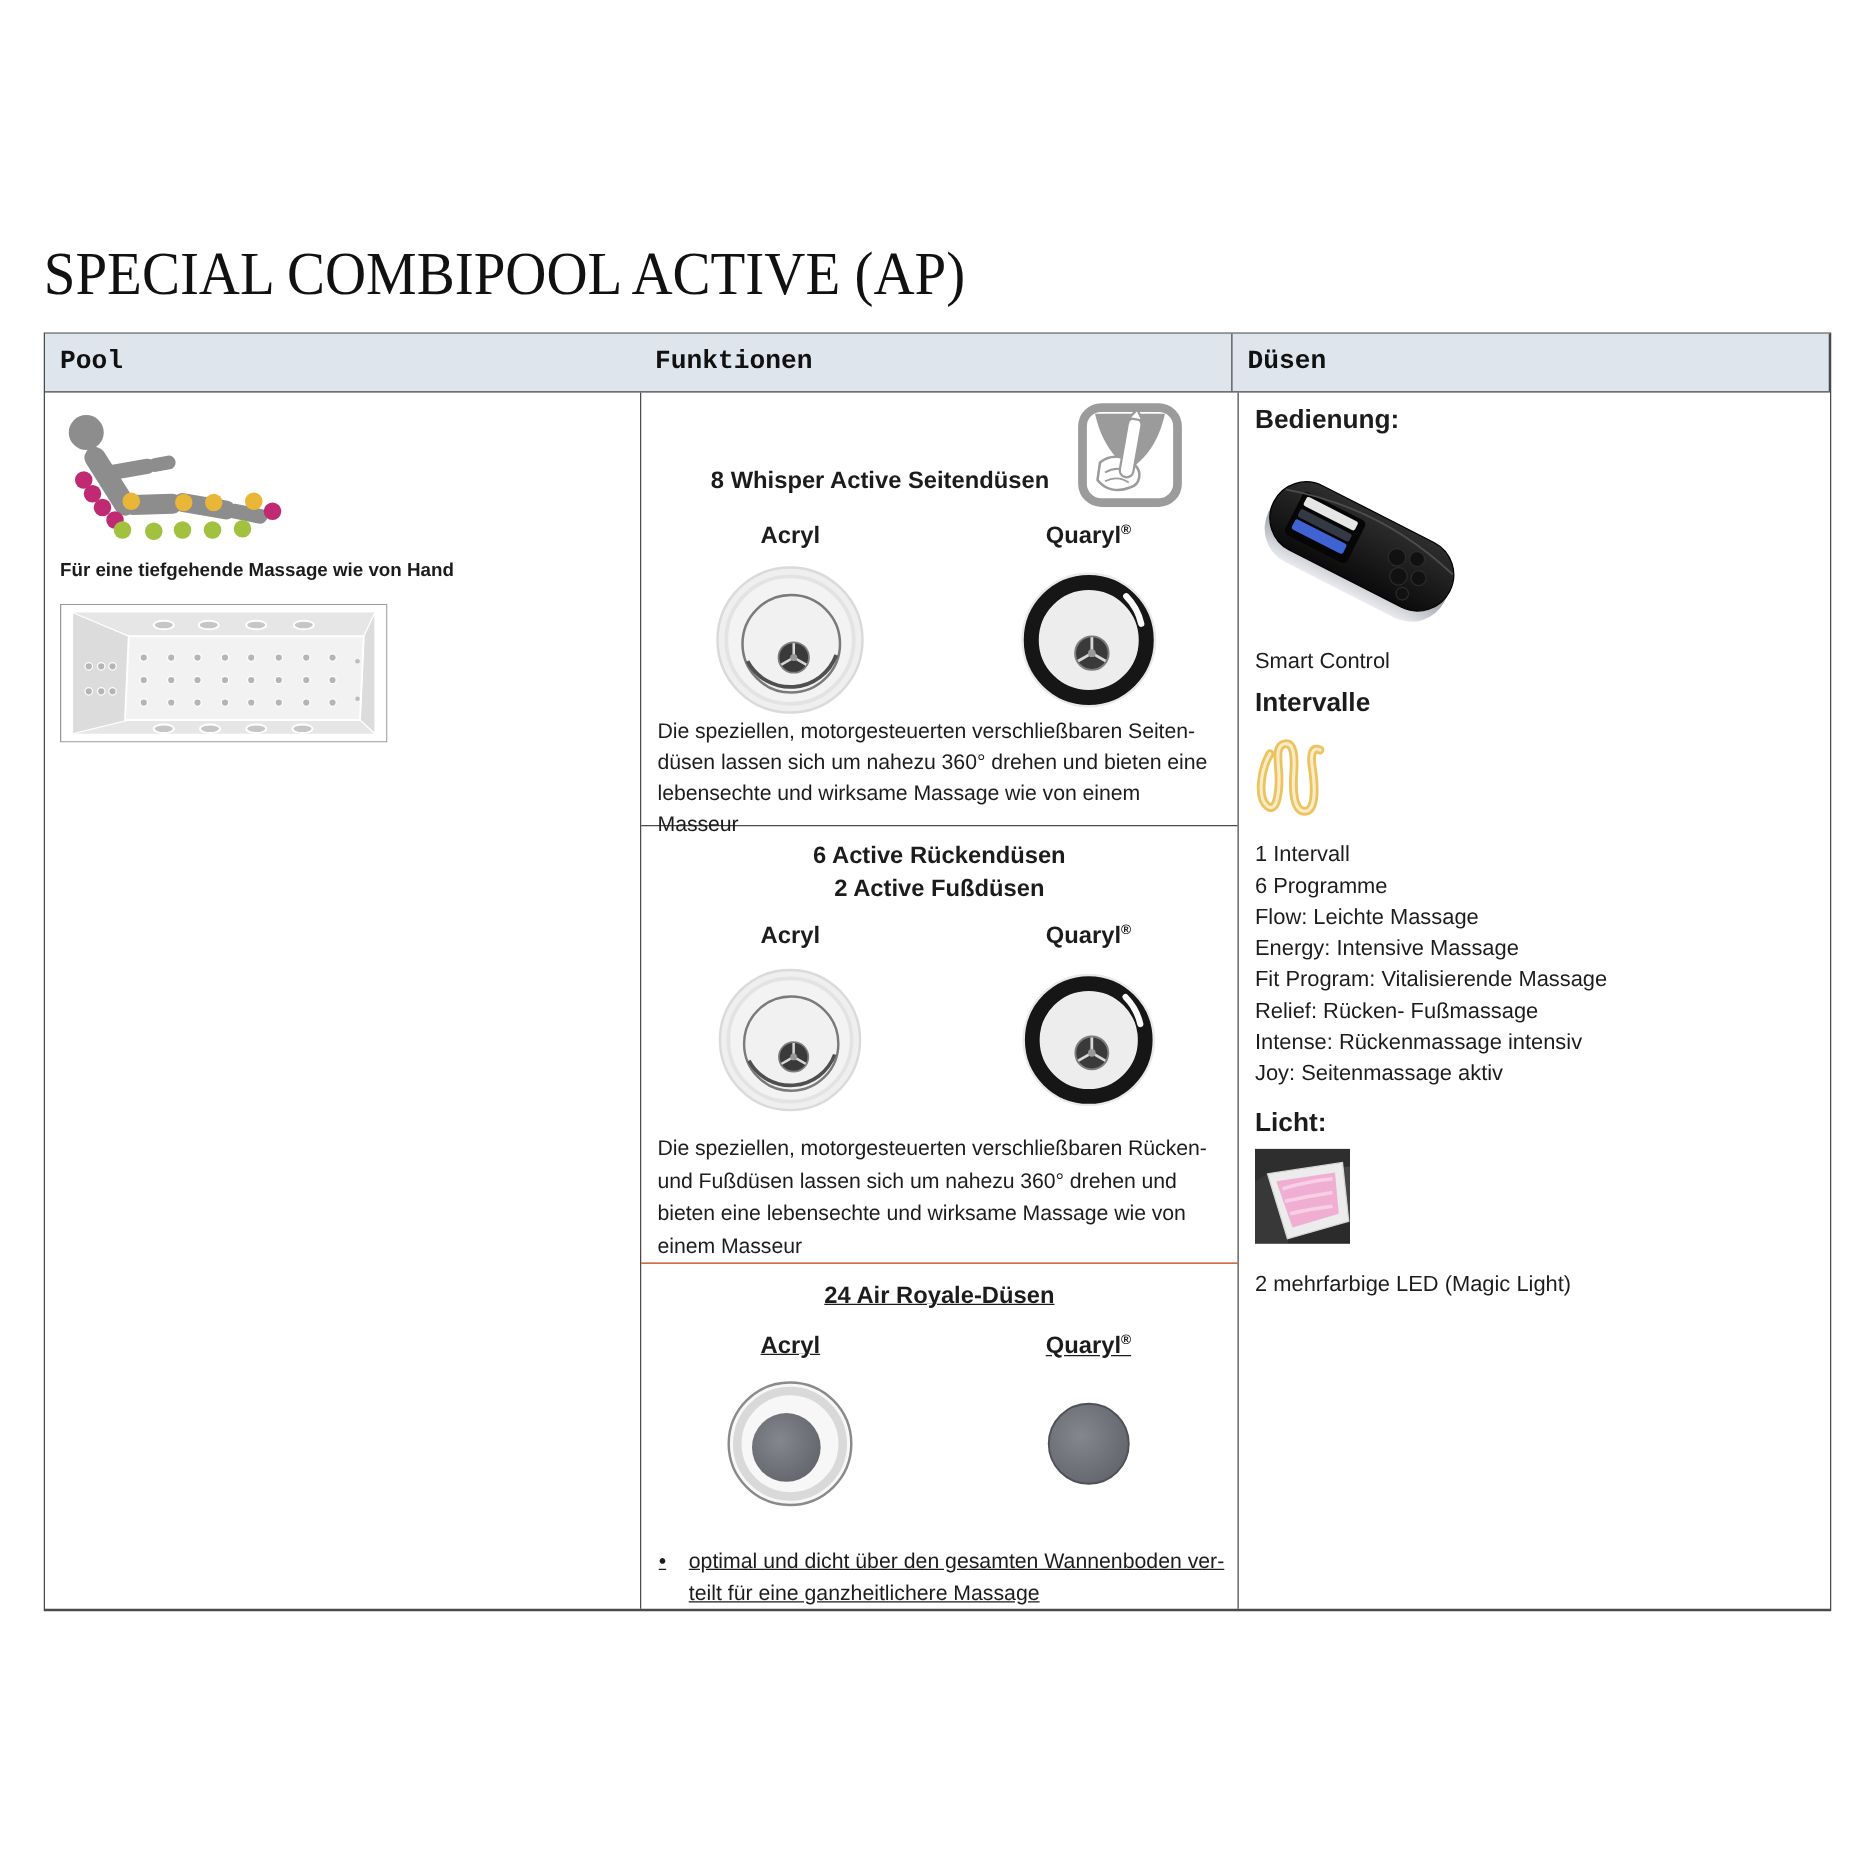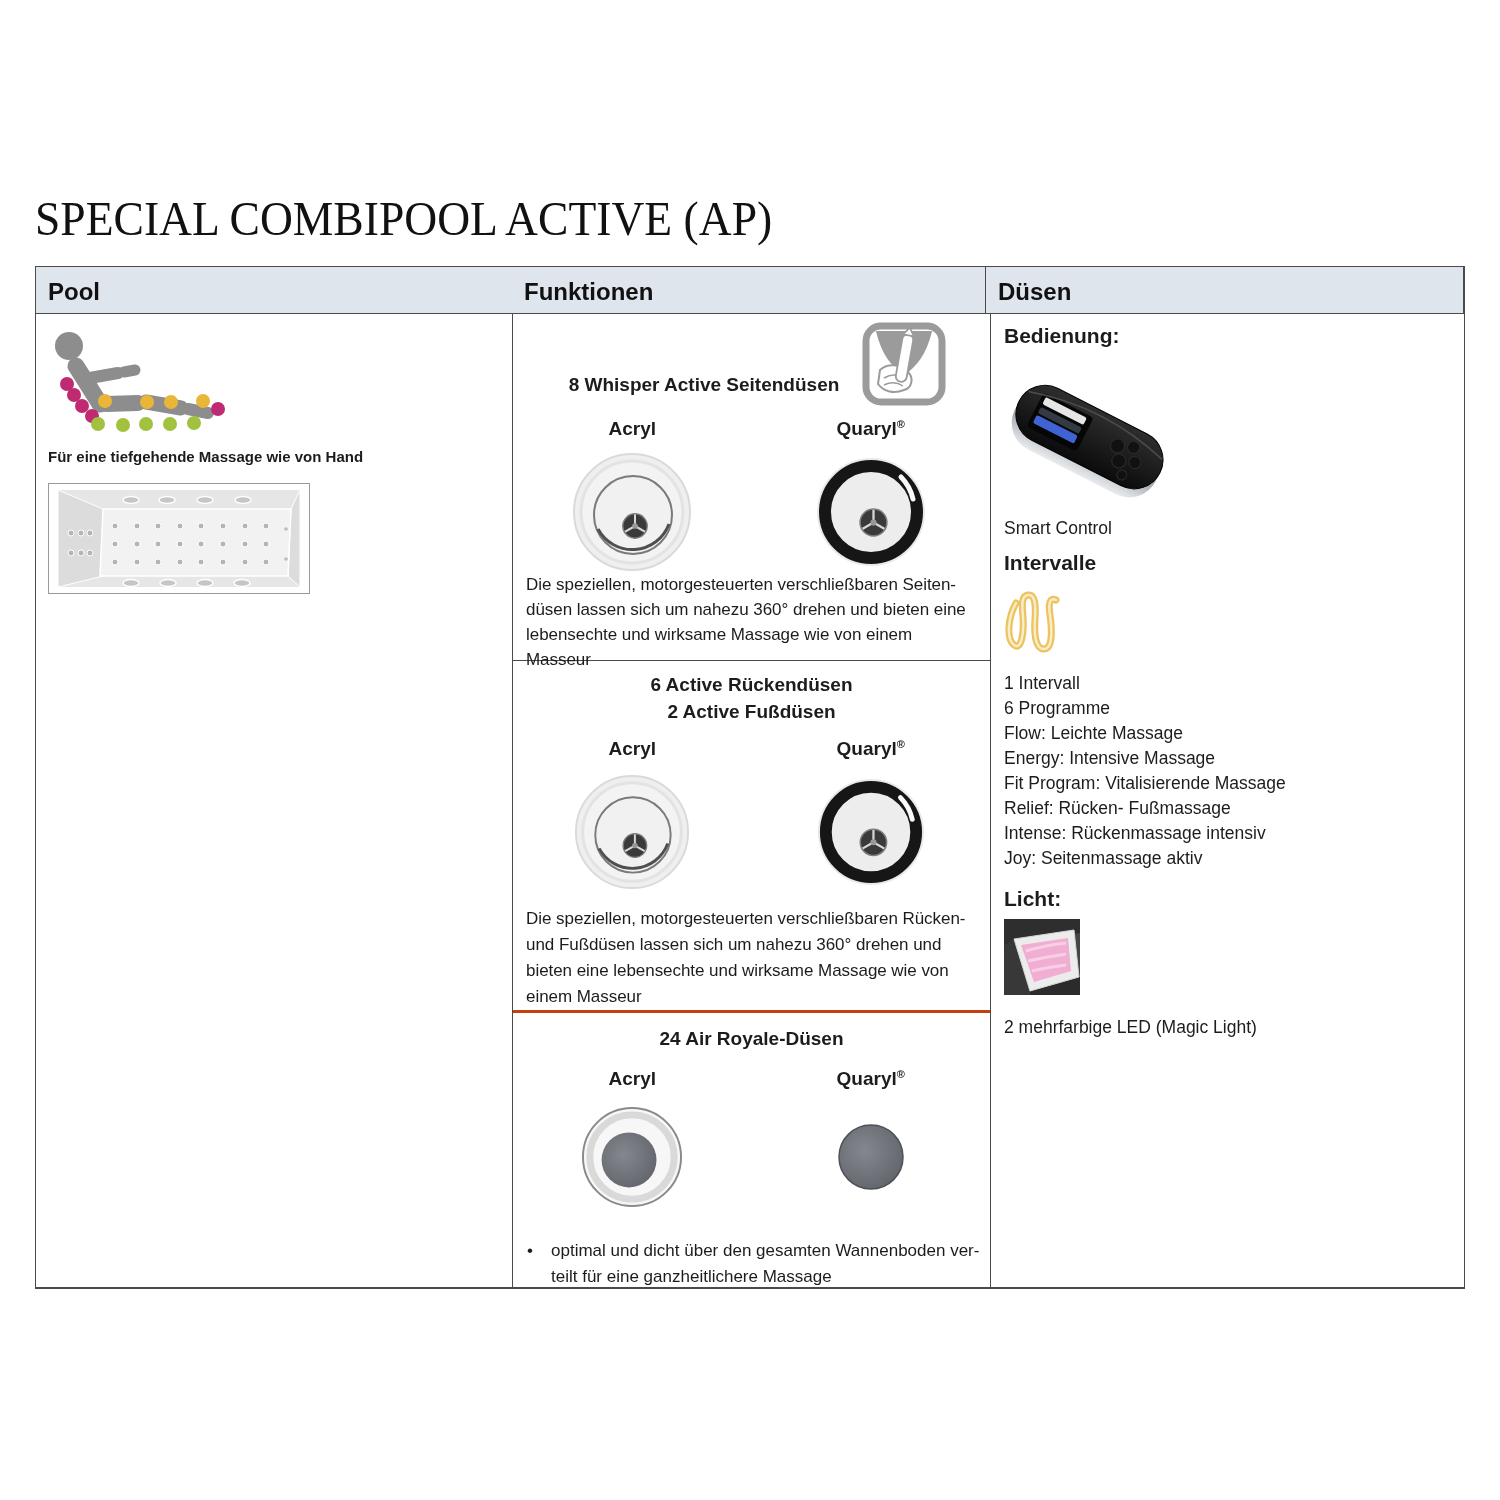--- a/index.html
+++ b/index.html
@@ -6,41 +6,41 @@
   .page{position:relative;width:1500px;height:1444px;background:#ffffff;
         font-family:"Liberation Sans",sans-serif;color:#1c1c1c;overflow:hidden;}
 
   .title{position:absolute;left:35px;top:190px;margin:0;
          font-family:"Liberation Serif",serif;font-weight:400;font-size:49px;
          transform:scaleX(0.93);transform-origin:left top;white-space:nowrap;color:#111;}
 
   .doc-table{position:absolute;left:35px;top:266px;width:1430px;
              border:1px solid #4a4a4a;border-bottom-width:2px;box-sizing:border-box;background:#fff;}
   .thead{display:flex;height:46px;background:#dfe5ec;border-bottom:1px solid #4a4a4a;}
-  .th{box-sizing:border-box;padding:11px 0 0 12px;font-weight:bold;font-size:24px;color:#111;}
+  .th{box-sizing:border-box;padding:11px 0 0 12px;font-weight:bold;font-size:21px;color:#111;font-family:Liberation Mono, monospace;}
   .th-pool{width:476px;}
   .th-duesen{width:479px;border-left:1px solid #4a4a4a;border-right:1px solid #4a4a4a;}
   .th-funktionen{flex:1;}
   .tbody{display:flex;height:973px;}
   .cell{box-sizing:border-box;}
   .cell-pool{width:476px;padding:10px 12px 0 12px;}
   .cell-duesen{width:479px;border-left:1px solid #4a4a4a;border-right:1px solid #4a4a4a;
                display:flex;flex-direction:column;}
   .cell-funktionen{flex:1;padding:10px 14px 0 13px;}
 
   
   .pool-caption{font-weight:bold;font-size:15px;margin-top:12px;}
   .person-svg{display:block;margin-top:0;}
   .tub-svg{display:block;margin-top:18px;}
 
   
   .d-section{position:relative;box-sizing:border-box;}
   .d-s1{height:347px;border-bottom:1px solid #4a4a4a;}
-  .d-s2{height:353px;border-bottom:3px solid #c2410c;}
-  .d-s3{flex:1;}
+  .d-s2{height:353px;border-bottom:1px solid #c2410c;}
+  .d-s3{flex:1;text-decoration:underline;}
   .d-title{text-align:center;font-weight:bold;font-size:19px;white-space:pre-line;line-height:27px;}
   .d-s1 .d-title{margin-top:57px;margin-right:95px;}
   .d-s2 .d-title{margin-top:10px;}
   .d-s3 .d-title{margin-top:12px;}
   .mat-row{display:flex;margin-top:20px;}
   .d-s2 .mat-row{margin-top:13px;}
   .d-s3 .mat-row{margin-top:16px;}
   .mat-col{flex:1;text-align:center;font-weight:bold;font-size:19px;}
   .mat-col sup{font-size:11px;}
   .jet-row{display:flex;margin-top:12px;align-items:center;}

